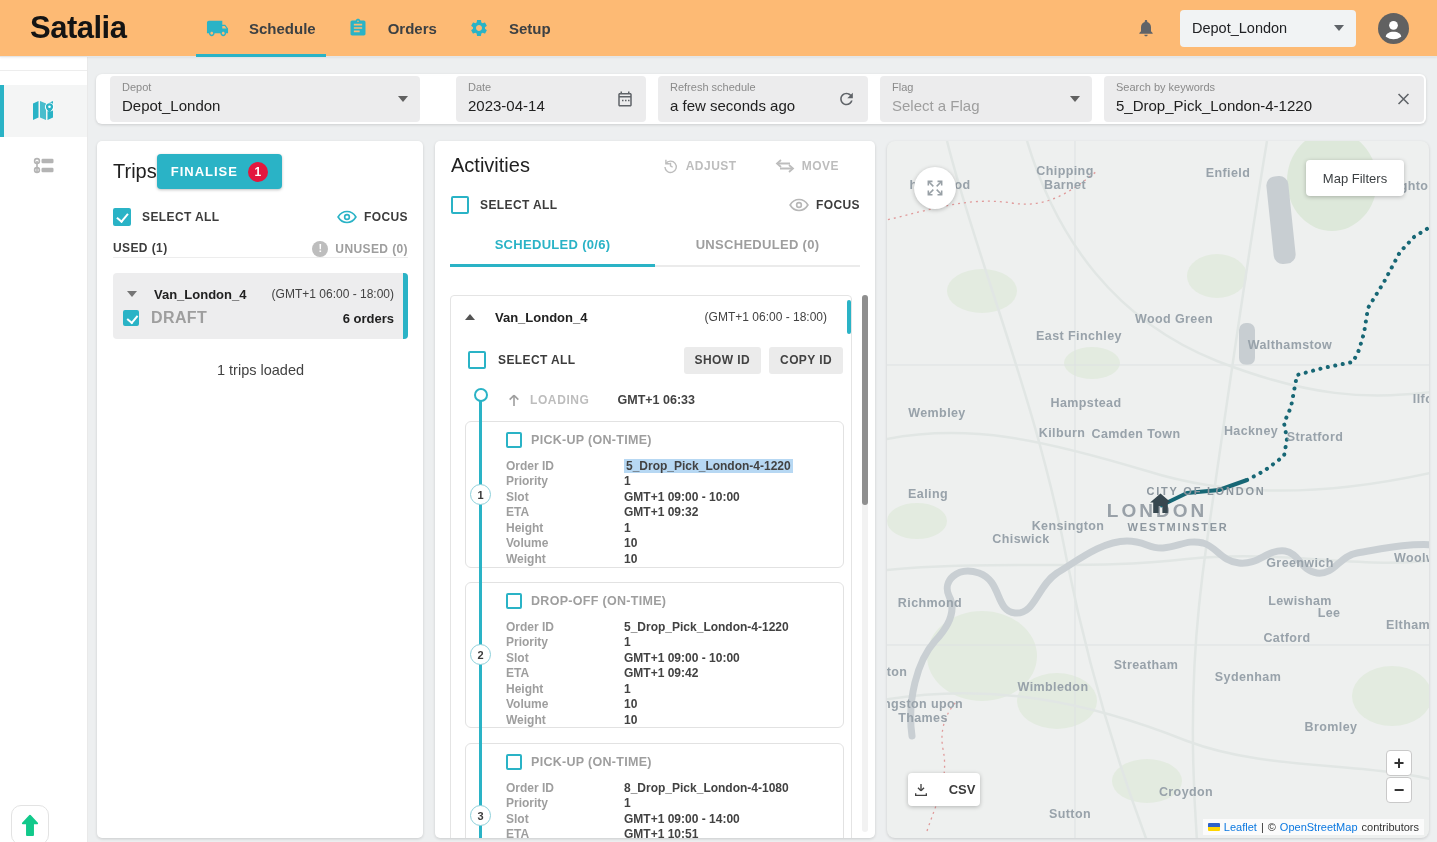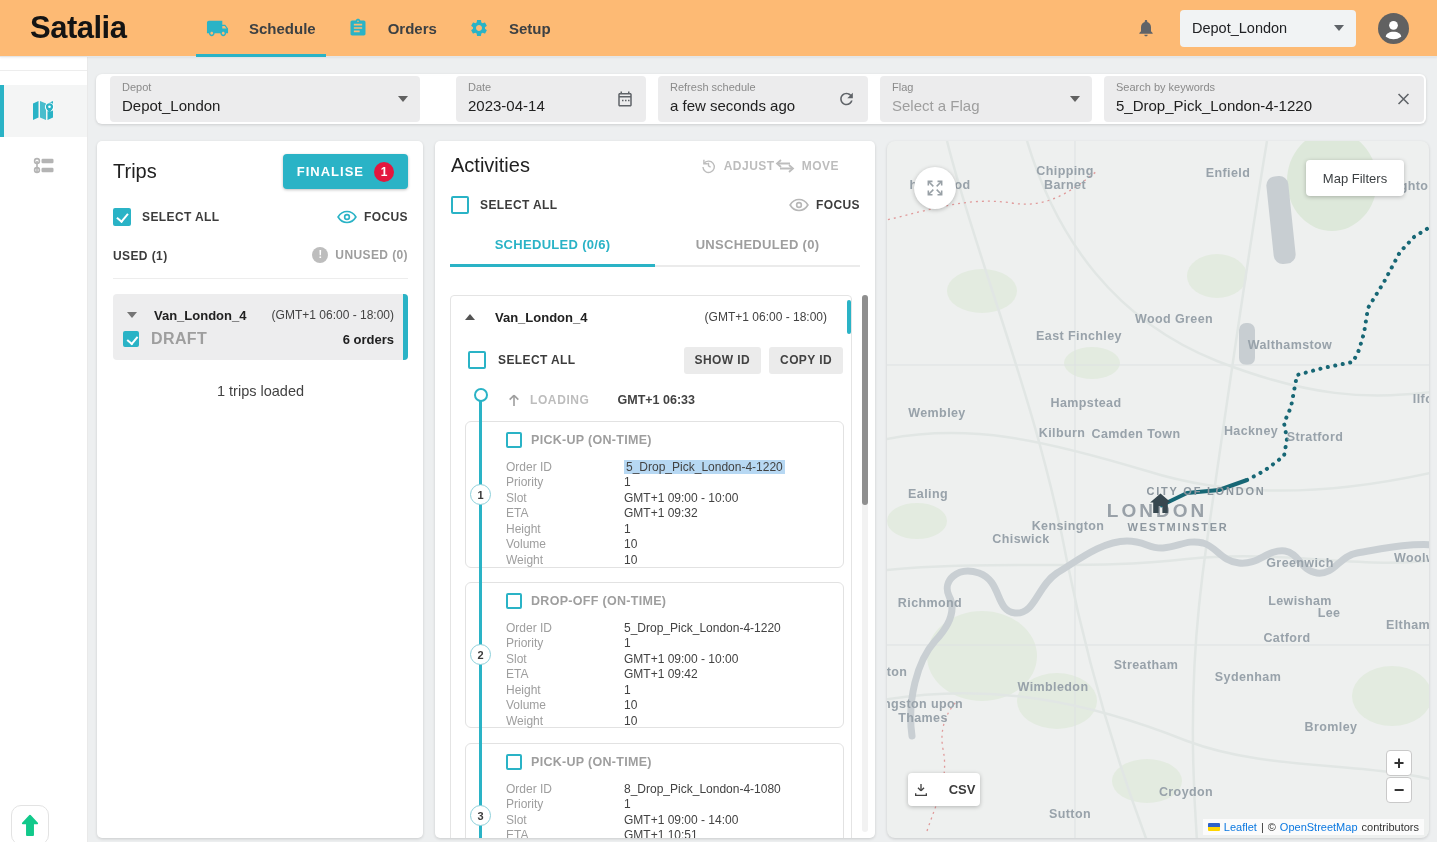--- a/index.html
+++ b/index.html
@@ -50,56 +50,56 @@
   .f-date{left:360px;width:190px}
   .f-refresh{left:562px;width:210px}
   .f-flag{left:784px;width:212px}
   .f-search{left:1008px;width:320px}
 
   
   .panel{position:absolute;top:141px;background:#fff;border-radius:5px;box-shadow:0 1px 3px rgba(0,0,0,.15)}
 
   
   .trips{left:97px;width:326px;height:697px;padding:13px 15px 0 16px}
-  .phead{display:flex;align-items:center;justify-content:space-between}
+  .phead{display:flex;align-items:center;justify-content:flex-start}
   .ptitle{font-size:20px;font-weight:400;color:#212121}
   .finalise{display:flex;align-items:center;gap:10px;background:var(--accent);color:#fff;border:none;border-radius:4px;
     height:35px;padding:0 14px;font-size:13px;font-weight:700;letter-spacing:1px;font-family:inherit;cursor:pointer;
     box-shadow:0 1px 3px rgba(0,0,0,.25)}
   .badge{width:20px;height:20px;border-radius:50%;background:var(--badge);color:#fff;font-size:12px;font-weight:700;
     display:flex;align-items:center;justify-content:center;letter-spacing:0}
   .selrow{display:flex;align-items:center;margin-top:19px}
   .slabel{font-size:12px;font-weight:700;color:#3c3c3c;letter-spacing:.4px}
   .slabel.gray{color:#9e9e9e}
   .spacer{flex:1}
   .cb{width:18px;height:18px;border:2px solid var(--accent);border-radius:2px;background:#fff;position:relative;flex:none;cursor:pointer}
   .cb.on{background:var(--accent)}
   .cb.on::after{content:"";position:absolute;left:4px;top:1px;width:5px;height:9px;border:solid #fff;border-width:0 2.5px 2.5px 0;transform:rotate(40deg)}
   .cb.sm{width:16px;height:16px}
   .cb.sm.on::after{left:3.5px;top:.5px;width:4.5px;height:8px}
   .focusbtn{display:flex;align-items:center;gap:7px;cursor:pointer}
-  .usedrow{display:flex;align-items:flex-end;justify-content:space-between;margin-top:21px;padding-bottom:15px;border-bottom:1px solid #ededed}
+  .usedrow{display:flex;align-items:flex-start;justify-content:space-between;margin-top:15px;border-bottom:1px solid #ededed}
   .iconlabel{display:flex;align-items:center;gap:7px}
   .excl{width:16px;height:16px;border-radius:50%;background:#bdbdbd;position:relative;flex:none}
   .excl::after{content:"!";position:absolute;left:0;right:0;top:1px;text-align:center;color:#fff;font-size:11px;font-weight:700}
   .tripcard{position:relative;margin-top:15px;height:66px;background:#ededee;border-radius:4px;padding:9px 14px 0 10px;cursor:pointer}
   .tripcard::after{content:"";position:absolute;right:0;top:0;bottom:0;width:5px;background:var(--accent);border-radius:0 4px 4px 0}
   .trow{display:flex;align-items:center;height:24px}
   .tri-down{width:0;height:0;border-left:5px solid transparent;border-right:5px solid transparent;border-top:6px solid #757575;flex:none}
   .tri-up{width:0;height:0;border-left:5px solid transparent;border-right:5px solid transparent;border-bottom:6px solid #545454;flex:none}
   .tname{margin-left:17px;font-size:13px;font-weight:700;color:#212121}
   .tshift{margin-left:auto;font-size:12px;color:#424242}
   .tdraft{margin-left:12px;font-size:16px;font-weight:700;color:#9e9e9e;letter-spacing:.4px}
   .torders{margin-left:auto;font-size:13px;font-weight:700;color:#212121}
   .tfoot{margin-top:23px;text-align:center;font-size:14.5px;color:#424242}
 
   
   .acts{left:435px;width:440px;height:697px;overflow:hidden;padding-top:13px}
   .ahead{display:flex;align-items:center;margin:0 36px 0 16px}
-  .ctrls{margin-left:auto;display:flex;}
+  .ctrls{margin-left:auto;display:flex;gap:38px}
   .ctrl{display:flex;align-items:center;gap:7px;font-size:12px;font-weight:700;color:#bdbdbd;letter-spacing:.5px;cursor:default}
   .aselrow{display:flex;align-items:center;margin:19px 15px 0 16px}
   .atabs{display:flex;margin:12px 15px 0 15px;border-bottom:2px solid #ebebeb}
   .atab{flex:1;text-align:center;padding:11px 0 13px;font-size:13px;font-weight:700;letter-spacing:.3px;color:#9e9e9e;position:relative;cursor:pointer}
   .atab.active{color:var(--accent)}
   .atab.active::after{content:"";position:absolute;left:0;right:0;bottom:-2px;height:3px;background:var(--accent)}
   .ascroll{position:absolute;left:0;right:0;top:154px;bottom:0;overflow:hidden}
   .group{position:absolute;left:15px;top:0;width:402px;height:775px;border:1px solid #e4e4e4;border-radius:4px;background:#fff}
   .ghead{position:absolute;left:0;right:0;top:0;height:42px;display:flex;align-items:center;padding:0 14px}
   .ghead::after{content:"";position:absolute;right:0;top:4px;height:34px;width:4px;background:var(--accent);border-radius:2px}
@@ -114,21 +114,21 @@
   .ldot{position:absolute;left:23px;top:6px;width:14px;height:14px;border:2px solid var(--accent);border-radius:50%;background:#fff;z-index:2}
   .lload{margin-left:8px;font-size:12px;font-weight:700;color:#bdbdbd;letter-spacing:.6px}
   .ltime{margin-left:28px;font-size:12.5px;font-weight:700;color:#424242}
   .tline{position:absolute;left:28px;top:104px;bottom:8px;width:3px;background:var(--accent);z-index:2;border-radius:2px}
   .acard{position:absolute;left:14px;width:379px;background:#fff;border:1px solid #e2e2e2;border-radius:6px;padding:10px 10px 0 40px;z-index:1}
   .card1{top:125px;height:147px}
   .card2{top:286px;height:146px}
   .card3{top:447px;height:146px}
   .ctype{display:flex;align-items:center;margin-bottom:10px}
   .ctypelbl{margin-left:9px;font-size:12.5px;font-weight:700;color:#9e9e9e;letter-spacing:.3px}
-  .frow{display:flex;height:15.5px;font-size:12px;font-weight:400;align-items:flex-end}
+  .frow{display:flex;height:15.5px;font-size:12px;font-weight:700;align-items:center}
   .fl{width:118px;color:#9e9e9e;flex:none}
   .fv{color:#424242;white-space:nowrap}
   .fv.hl{background:var(--hl);padding:0 2px}
   .mk{position:absolute;left:19px;width:21px;height:21px;border-radius:50%;background:#fff;border:1.5px solid #8ed0da;
     color:#3c3c3c;font-size:11px;font-weight:700;display:flex;align-items:center;justify-content:center;z-index:3}
   .mk1{top:188px}.mk2{top:348px}.mk3{top:509px}
   .strack{position:absolute;right:7px;top:154px;bottom:6px;width:6px;background:#f2f2f2;border-radius:3px;z-index:4}
   .sthumb{position:absolute;right:7px;top:154px;width:6px;height:210px;background:#8f8f8f;border-radius:3px;z-index:5;cursor:grab}
 
   

